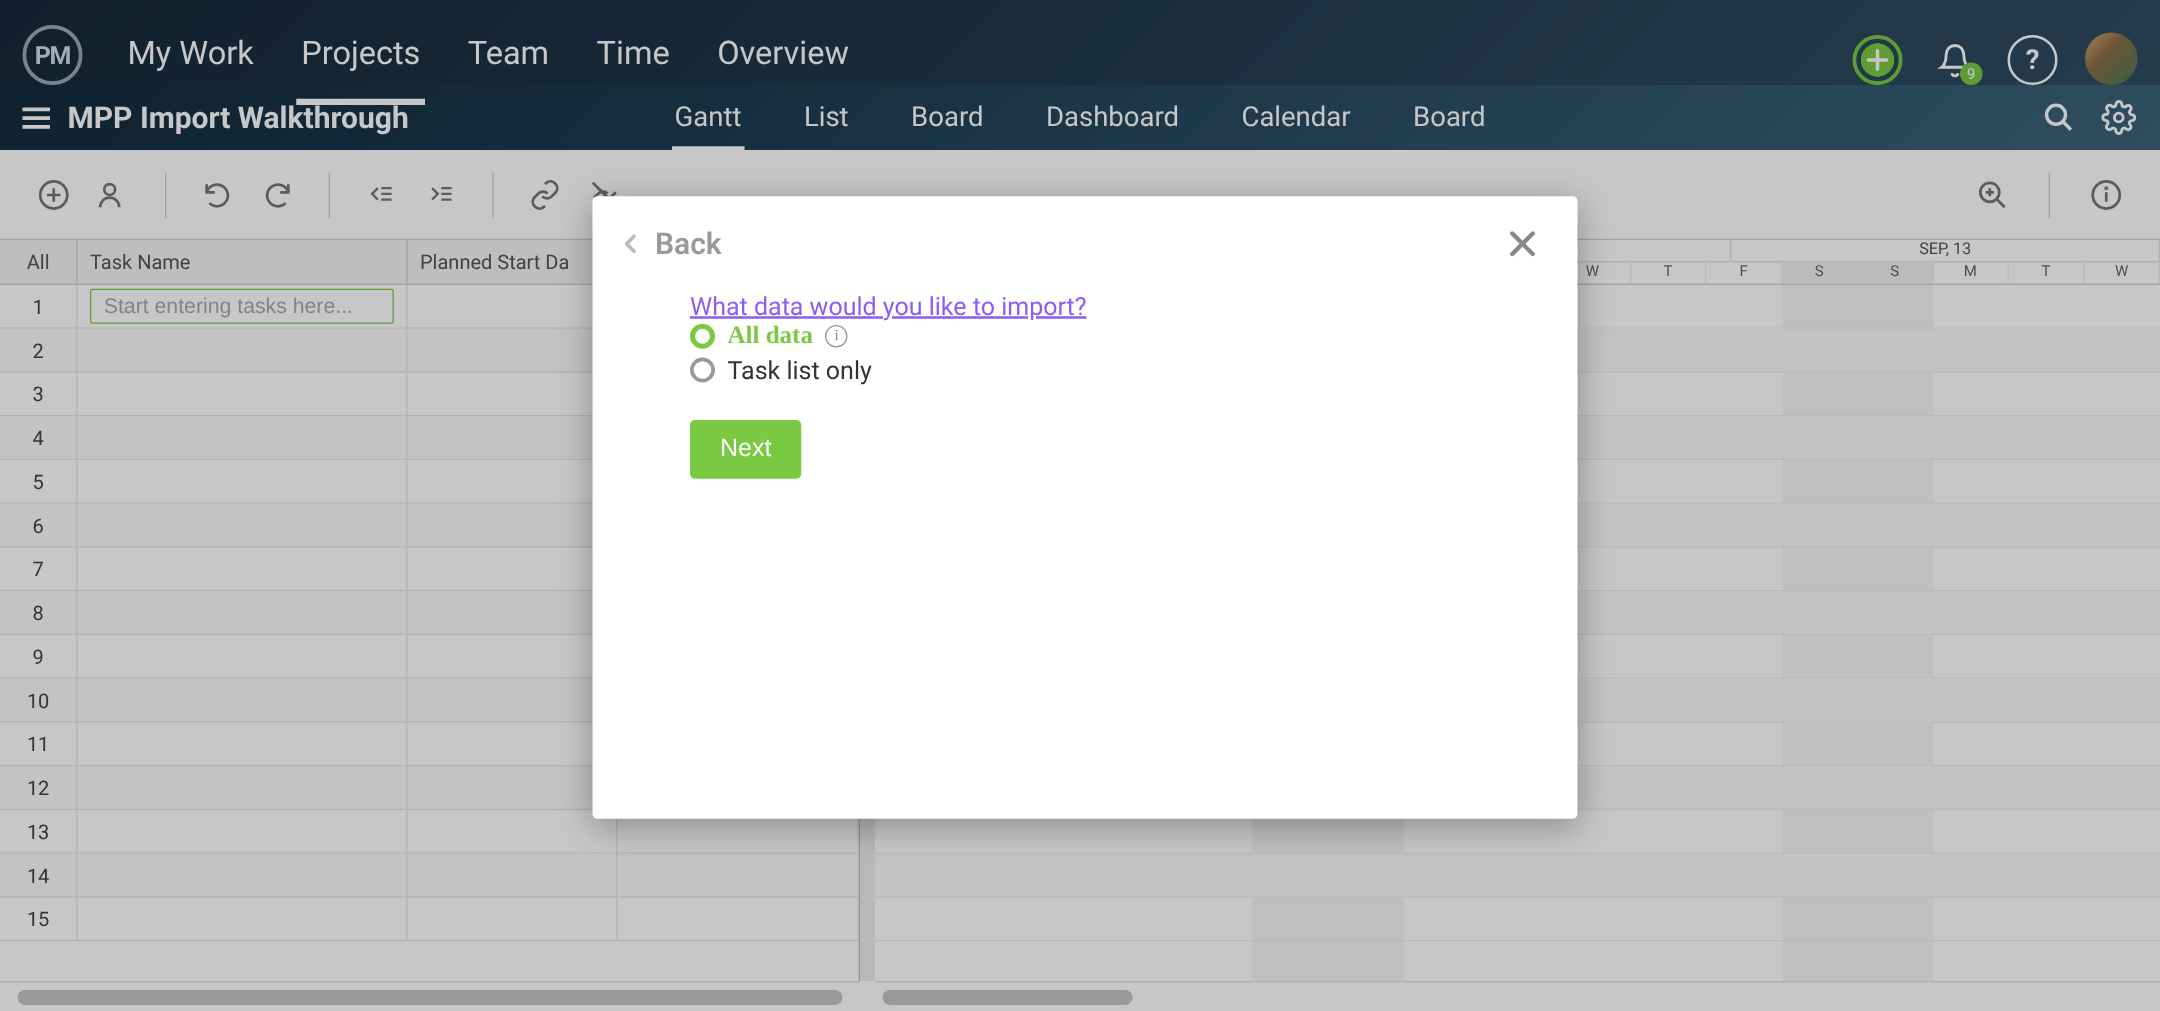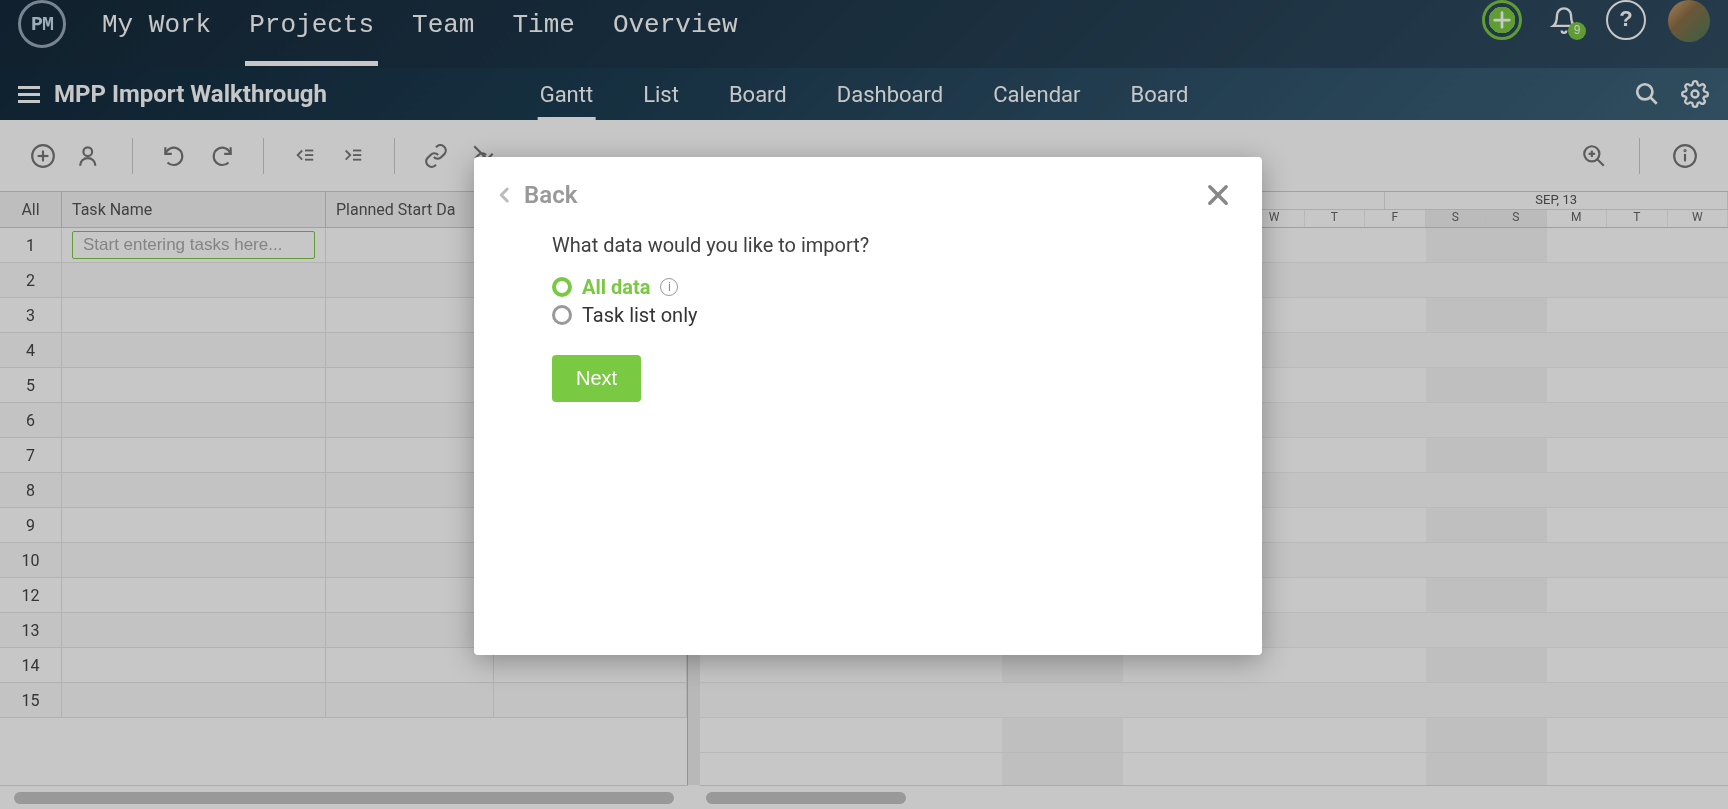--- a/index.html
+++ b/index.html
@@ -1,20 +1,20 @@
 <!DOCTYPE html>
 <html><head>
 <meta charset="utf-8">
 <style>
   * { box-sizing: border-box; margin: 0; padding: 0; }
   html, body { width: 1728px; height: 809px; overflow: hidden; font-family: -apple-system, BlinkMacSystemFont, "Segoe UI", Roboto, Helvetica, Arial, sans-serif; }
   body { background: linear-gradient(135deg, #1a3a52 0%, #2b5876 30%, #4a7c9d 60%, #6fa8c4 100%); position: relative; color: #333; }
 
   
-  .topnav { height: 68px; display: flex; align-items: flex-start; padding: 0 18px; gap: 22px; background: rgba(20,30,40,0.55); font-family: Liberation Mono, monospace; }
+  .topnav { height: 68px; display: flex; align-items: flex-end; padding: 0 18px; gap: 22px; background: rgba(20,30,40,0.55); }
   .pm-logo { width: 48px; height: 48px; border: 3px solid #9ab; border-radius: 50%; display:flex; align-items:center; justify-content:center; color:#cde; font-weight:700; font-size:20px; letter-spacing:-1px;}
   .topnav .tab { color: #fff; font-size: 26px; padding: 10px 4px; position: relative; cursor:pointer; }
   .topnav .tab.active::after { content:""; position:absolute; left:0; right:0; bottom:-16px; height:5px; background:#fff; }
   .topnav .spacer { flex: 1; }
   .topnav .icon-btn { width:40px; height:40px; border-radius:50%; display:flex; align-items:center; justify-content:center; color:#fff; cursor:pointer; position:relative; }
   .add-btn { border:3px solid #7ac943; background: radial-gradient(circle, #7ac943 55%, transparent 56%); }
   .add-btn svg { stroke:#fff; }
   .bell-badge { position:absolute; bottom:0; right:-2px; background:#7ac943; color:#fff; font-size:12px; border-radius:50%; width:18px; height:18px; display:flex; align-items:center; justify-content:center; }
   .avatar { width:42px; height:42px; border-radius:50%; background: linear-gradient(135deg,#d4a574 0%, #8b6f47 40%, #4a7c59 100%); }
 
@@ -74,24 +74,24 @@
 
   
   .overlay { position:absolute; inset:0; background:rgba(0,0,0,0.22);}
   .modal { position:absolute; left:474px; top:157px; width:788px; height:498px; background:#fff; border-radius:4px; box-shadow:0 6px 28px rgba(0,0,0,0.3); padding:24px 0;}
   .modal-head { display:flex; align-items:center; justify-content:space-between; padding:0 30px 10px 22px;}
   .back-btn { display:flex; align-items:flex-start; gap:10px; color:#999; font-size:24px; font-weight:600; cursor:pointer;}
   .back-btn svg{ stroke:#bbb;}
   .close-btn { color:#888; cursor:pointer;}
   .modal-body { padding: 14px 78px 0 78px;}
   .modal-title { font-family: Georgia, 'Times New Roman', serif; font-size:40px; color:#222; margin-bottom:24px;}
-  .modal-sub { font-size:20px; color:#404040; margin-bottom:18px;}
+  .modal-sub { font-size:20px; color:#8b5cf6; text-decoration:underline;}
   .radio-row { display:flex; align-items:center; gap:10px; font-size:20px; margin-bottom:4px; cursor:pointer;}
   .radio-circ { width:20px; height:20px; border:3px solid #999; border-radius:50%; display:inline-block;}
-  .radio-row.selected { color:#7ac943; font-weight:700;}
+  .radio-row.selected { color:#7ac943; font-weight:700;font-family:Liberation Serif, serif;}
   .radio-row.selected .radio-circ { border-color:#7ac943; border-width:4px;}
   .info-i { width:18px; height:18px; border:1.5px solid #999; border-radius:50%; display:inline-flex; align-items:center; justify-content:center; font-size:12px; color:#888; font-weight:400;}
   .next-btn { margin-top:24px; background:#7ac943; color:#fff; border:none; padding:12px 24px; font-size:20px; border-radius:4px; cursor:pointer;}
 
   svg { display:block; }
 </style>
 </head>
 <body>
 
 <div class="topnav">
@@ -295,20 +295,26 @@
             <div class="cell col-extra"></div>
           </div>
           <div class="row">
             <div class="cell col-num" style="justify-content: center;">9</div>
             <div class="cell col-name"></div>
             <div class="cell col-start"></div>
             <div class="cell col-extra"></div>
           </div>
           <div class="row">
             <div class="cell col-num" style="justify-content: center;">10</div>
+            <div class="cell col-name"></div>
+            <div class="cell col-start"></div>
+            <div class="cell col-extra"></div>
+          </div>
+          <div class="row">
+            <div class="cell col-num" style="justify-content: center;">11</div>
             <div class="cell col-name"></div>
             <div class="cell col-start"></div>
             <div class="cell col-extra"></div>
           </div>
           <div class="row">
             <div class="cell col-num" style="justify-content: center;">12</div>
             <div class="cell col-name"></div>
             <div class="cell col-start"></div>
             <div class="cell col-extra"></div>
           </div>

